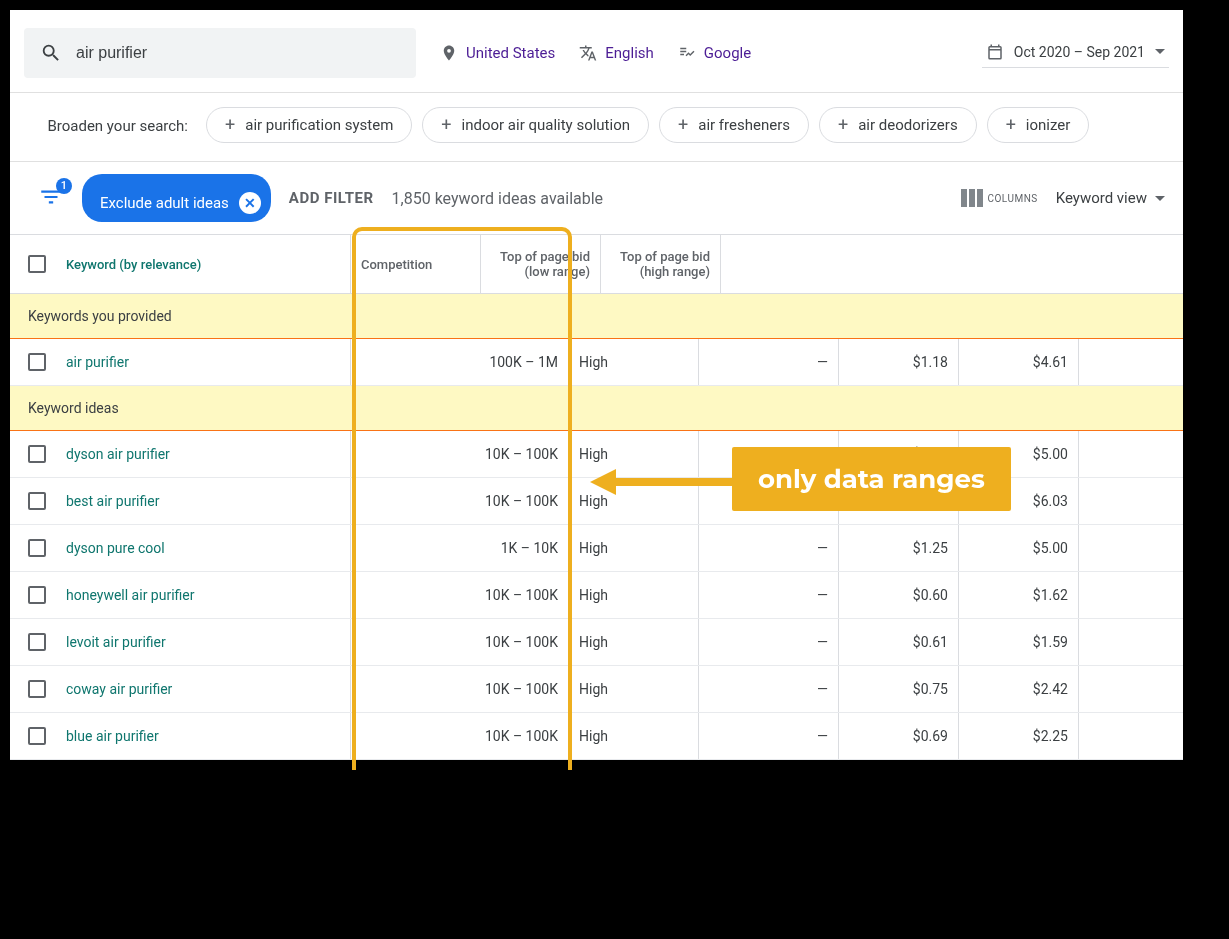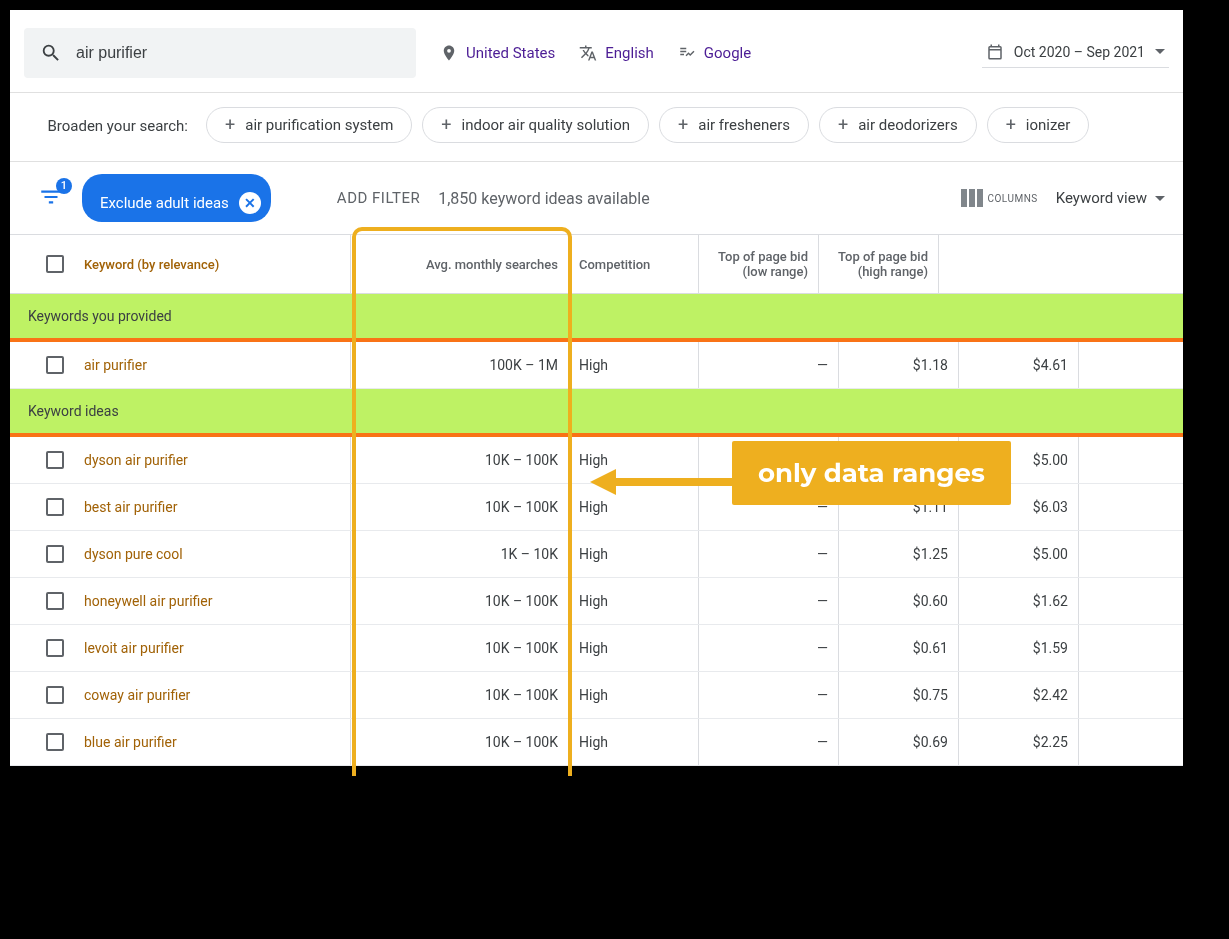--- a/index.html
+++ b/index.html
@@ -17,39 +17,39 @@
 .broaden-label { font-size: 15px; color: #3c4043; padding-top: 8px; width: 160px; line-height: 1.5; }
 .chips { display: flex; flex-wrap: wrap; gap: 10px; flex: 1; }
 .chip { display: inline-flex; align-items: center; gap: 10px; border: 1px solid #dadce0; border-radius: 20px; padding: 8px 18px; font-size: 15px; color: #3c4043; cursor: pointer; }
 .chip .plus { font-size: 18px; color: #5f6368; line-height: 1; }
 .filterbar { display: flex; align-items: center; padding: 12px 18px 12px 28px; gap: 18px; background: #fff; border-top: 1px solid #e0e0e0; }
 .funnel-wrap { position: relative; }
 .funnel { width: 26px; height: 26px; fill: #1a73e8; }
 .badge { position: absolute; top: -6px; right: -8px; background: #1a73e8; color: #fff; border-radius: 50%; font-size: 11px; width: 16px; height: 16px; display: flex; align-items: center; justify-content: center; font-weight: 500; }
 .exclude-chip { display: inline-flex; align-items: center; gap: 10px; background: #1a73e8; color: #fff; border-radius: 20px; padding: 18px 10px 8px 18px; font-size: 15px; cursor: pointer; }
 .close-circle { width: 22px; height: 22px; border-radius: 50%; background: #fff; color: #1a73e8; display: flex; align-items: center; justify-content: center; font-weight: bold; font-size: 14px; }
-.addfilter { font-size: 15px; font-weight: 400; letter-spacing: 0.5px; color: #5f6368; cursor: pointer; margin-left: 48px; }
+.addfilter { font-size: 15px; font-weight: 700; letter-spacing: 0.5px; color: #5f6368; cursor: pointer; }
 .ideas-count { font-size: 16px; color: #5f6368; }
 .spacer { flex: 1; }
 .cols-btn { display: flex; align-items: center; gap: 4px; cursor: pointer; }
 .cols-icon { display: flex; gap: 2px; }
 .cols-icon span { width: 6px; height: 18px; background: #80868b; }
 .cols-text { font-size: 10px; letter-spacing: 0.5px; color: #5f6368; }
 .view-sel { display: flex; align-items: center; gap: 8px; font-size: 15px; color: #3c4043; cursor: pointer; }
 .table { width: 100%; }
 .thead { display: flex; border-top: 1px solid #dadce0; border-bottom: 1px solid #dadce0; background: #fff; }
 .th, .td { padding: 14px 10px; display: flex; align-items: center; }
 .th { font-size: 13px; font-weight: 500; color: #5f6368; }
-.col-kw { width: 340px; padding-left: 36px; gap: 20px; font-weight: 500; color: #a16207; }
+.col-kw { width: 340px; padding-left: 18px; gap: 20px; font-weight: 500; color: #0f766e; }
 .col-avg { width: 218px; justify-content: flex-end; text-align: right; border-left: 1px solid #dadce0; }
 .col-comp { width: 130px; border-left: 1px solid #dadce0; }
 .col-imp { width: 140px; justify-content: flex-end; text-align: right; border-left: 1px solid #dadce0; }
 .col-bid { width: 120px; justify-content: flex-end; text-align: right; border-left: 1px solid #dadce0; }
 .col-end { flex: 1; border-left: 1px solid #dadce0; }
-.section-row { background: #bef264; padding: 14px 18px; font-size: 14px; color: #3c4043; border-bottom: 4px solid #f97316; }
+.section-row { background: #fef9c3; padding: 14px 18px; font-size: 14px; color: #3c4043; border-bottom: 1px solid #f97316; }
 .trow { display: flex; border-bottom: 1px solid #e8eaed; background: #fff; font-size: 14px; }
 .trow .col-kw { font-weight: 400; }
 .checkbox { width: 18px; height: 18px; border: 2px solid #5f6368; border-radius: 2px; cursor: pointer; flex-shrink: 0; }
 .highlight-col { position: absolute; border: 4px solid #eeaf1f; border-radius: 10px; pointer-events: none; }
 .callout { position: absolute; background: #eeaf1f; color: #fff; font-weight: 700; font-size: 26px; padding: 16px 26px; border-radius: 2px; font-family: Montserrat, Arial, sans-serif; }
 .arrow-svg { position: absolute; }
 .content-wrap { position: relative; }
 </style>
 </head>
 <body>
@@ -144,21 +144,20 @@
         <span class="caret-down"></span>
       </div>
     </div>
 
     <div class="table">
       <div class="thead">
         <div class="th col-kw">
           <span class="checkbox"></span>
           <span>Keyword (by relevance)</span>
         </div>
-        <div class="th col-avg">Avg. monthly searches</div>
         <div class="th col-comp">Competition</div>
         <div class="th col-bid">Top of page bid (low range)</div>
         <div class="th col-bid">Top of page bid (high range)</div>
         <div class="th col-end"></div>
       </div>
       <div class="section-row">Keywords you provided</div>
       <div id="rows-provided">
           <div class="trow">
             <div class="td col-kw">
               <span class="checkbox"></span>
@@ -259,15 +258,15 @@
             <div class="td col-end"></div>
           </div>
         </div>
     </div>
 
     <div class="highlight-col" style="top:66px;left:342px;width:220px;height:588px"></div>
     <svg class="arrow-svg" style="top:296px;left:572px" width="160" height="50" viewBox="0 0 160 50">
         <path d="M155 25 L30 25" stroke="#eeaf1f" stroke-width="8" fill="none"></path>
         <path d="M8 25 L34 12 L34 38 Z" fill="#eeaf1f"></path>
       </svg>
-    <div class="callout" style="top:280px;left:722px">only data ranges</div>
+    <div class="callout" style="top:286px;left:722px">only data ranges</div>
   </div>
 </div>
 
 </body></html>

